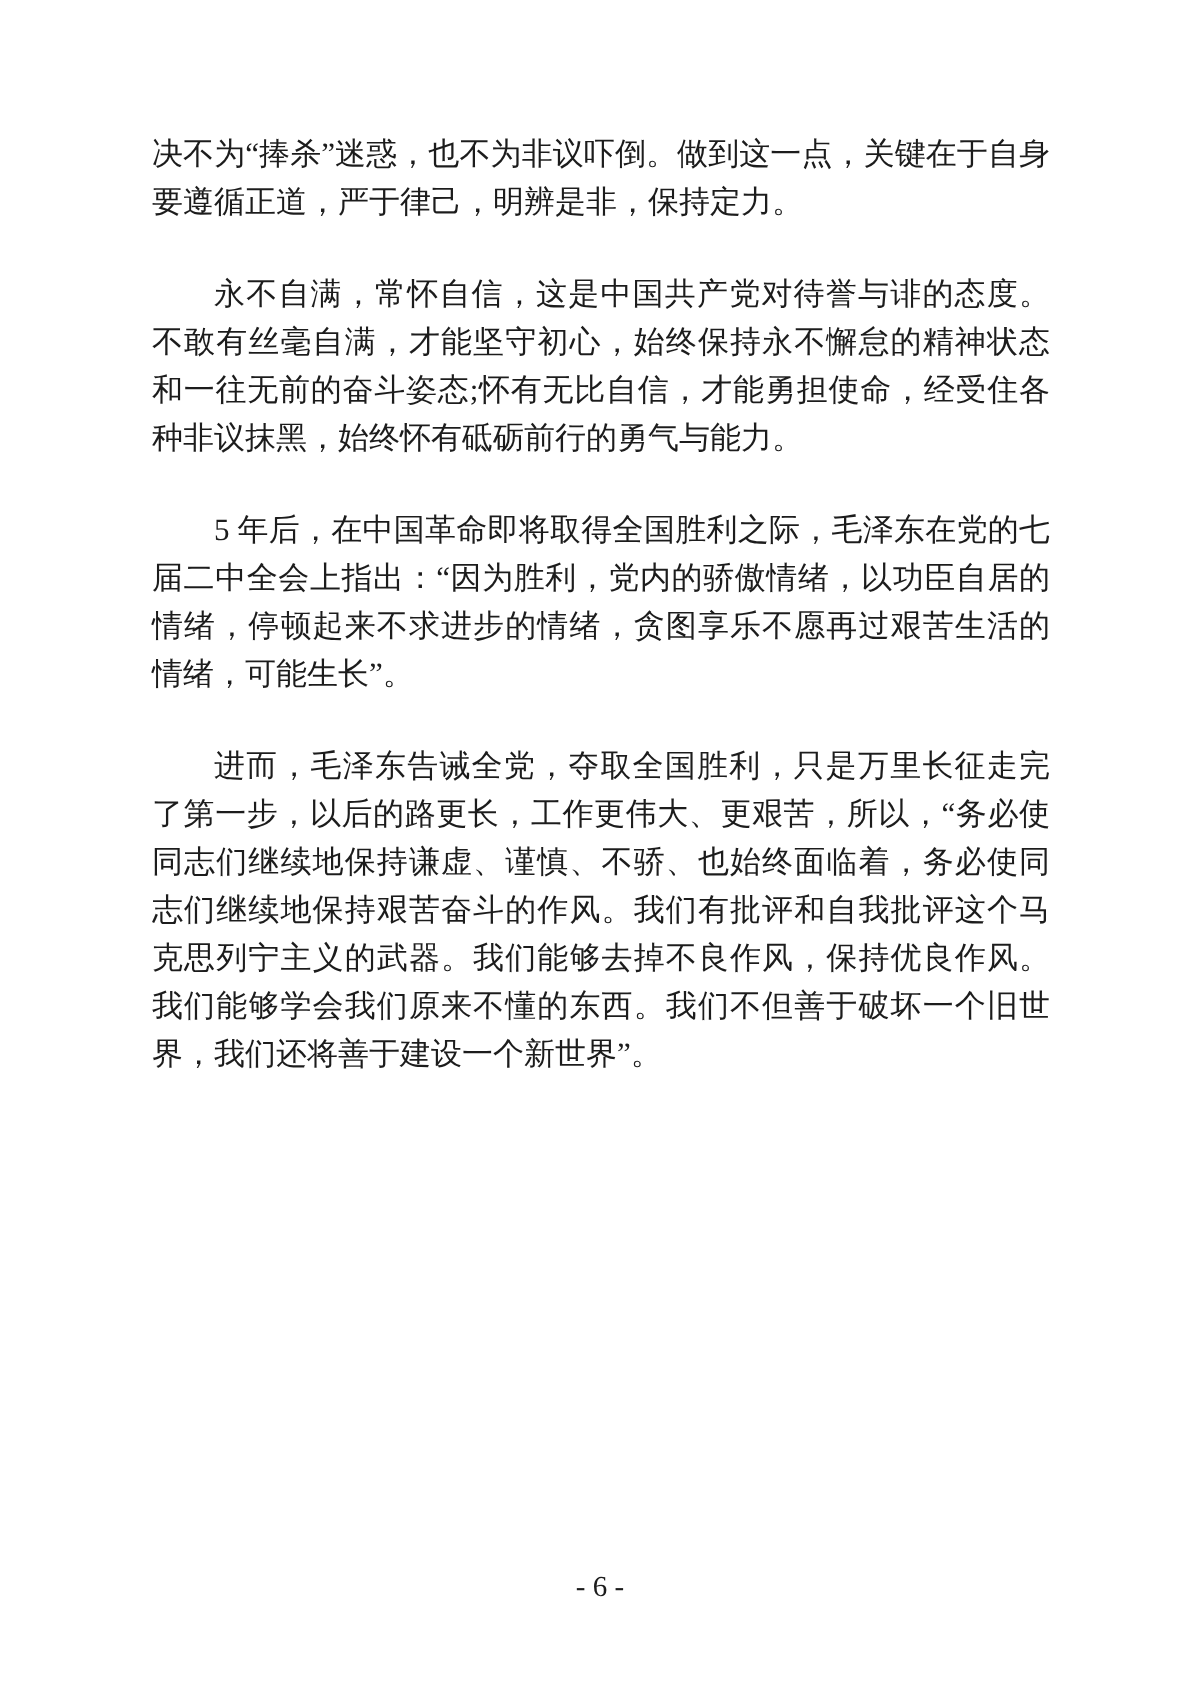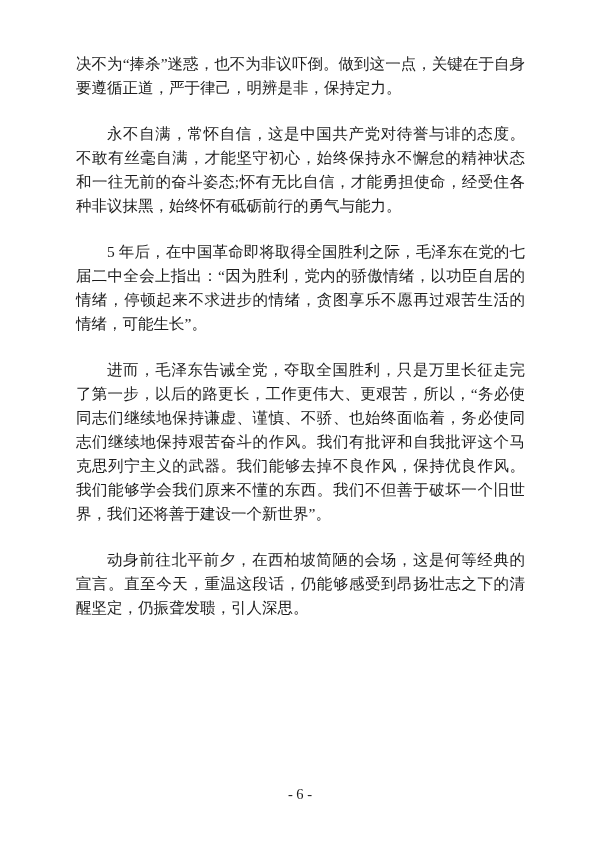--- a/index.html
+++ b/index.html
@@ -13,21 +13,21 @@
     position: relative;
     width: 600px;
     height: 849px;
     background: #ffffff;
     font-family: "Liberation Serif", "DejaVu Serif", serif;
     color: #1c1c1c;
   }
   .content {
     position: absolute;
     left: 76px;
-    top: 52px;
+    top: 66px;
     width: 449px;
     font-size: 15.5px;
     line-height: 24px;
     text-align: justify;
     text-justify: inter-ideograph;
     letter-spacing: 0;
     word-break: break-all;
   }
   .content p {
     margin: 0;
@@ -49,16 +49,15 @@
 </style>
 </head>
 <body>
 
 <div class="page">
   <div class="content">
     <p>决不为“捧杀”迷惑，也不为非议吓倒。做到这一点，关键在于自身要遵循正道，严于律己，明辨是非，保持定力。</p>
     <p class="indent">永不自满，常怀自信，这是中国共产党对待誉与诽的态度。不敢有丝毫自满，才能坚守初心，始终保持永不懈怠的精神状态和一往无前的奋斗姿态;怀有无比自信，才能勇担使命，经受住各种非议抹黑，始终怀有砥砺前行的勇气与能力。</p>
     <p class="indent">5 年后，在中国革命即将取得全国胜利之际，毛泽东在党的七届二中全会上指出：“因为胜利，党内的骄傲情绪，以功臣自居的情绪，停顿起来不求进步的情绪，贪图享乐不愿再过艰苦生活的情绪，可能生长”。</p>
     <p class="indent">进而，毛泽东告诫全党，夺取全国胜利，只是万里长征走完了第一步，以后的路更长，工作更伟大、更艰苦，所以，“务必使同志们继续地保持谦虚、谨慎、不骄、也始终面临着，务必使同志们继续地保持艰苦奋斗的作风。我们有批评和自我批评这个马克思列宁主义的武器。我们能够去掉不良作风，保持优良作风。我们能够学会我们原来不懂的东西。我们不但善于破坏一个旧世界，我们还将善于建设一个新世界”。</p>
-    <p class="indent">动身前往北平前夕，在西柏坡简陋的会场，这是何等经典的宣言。直至今天，重温这段话，仍能够感受到昂扬壮志之下的清醒坚定，仍振聋发聩，引人深思。</p>
   </div>
   <div class="footer">- 6 -</div>
 </div>
 
 </body></html>

